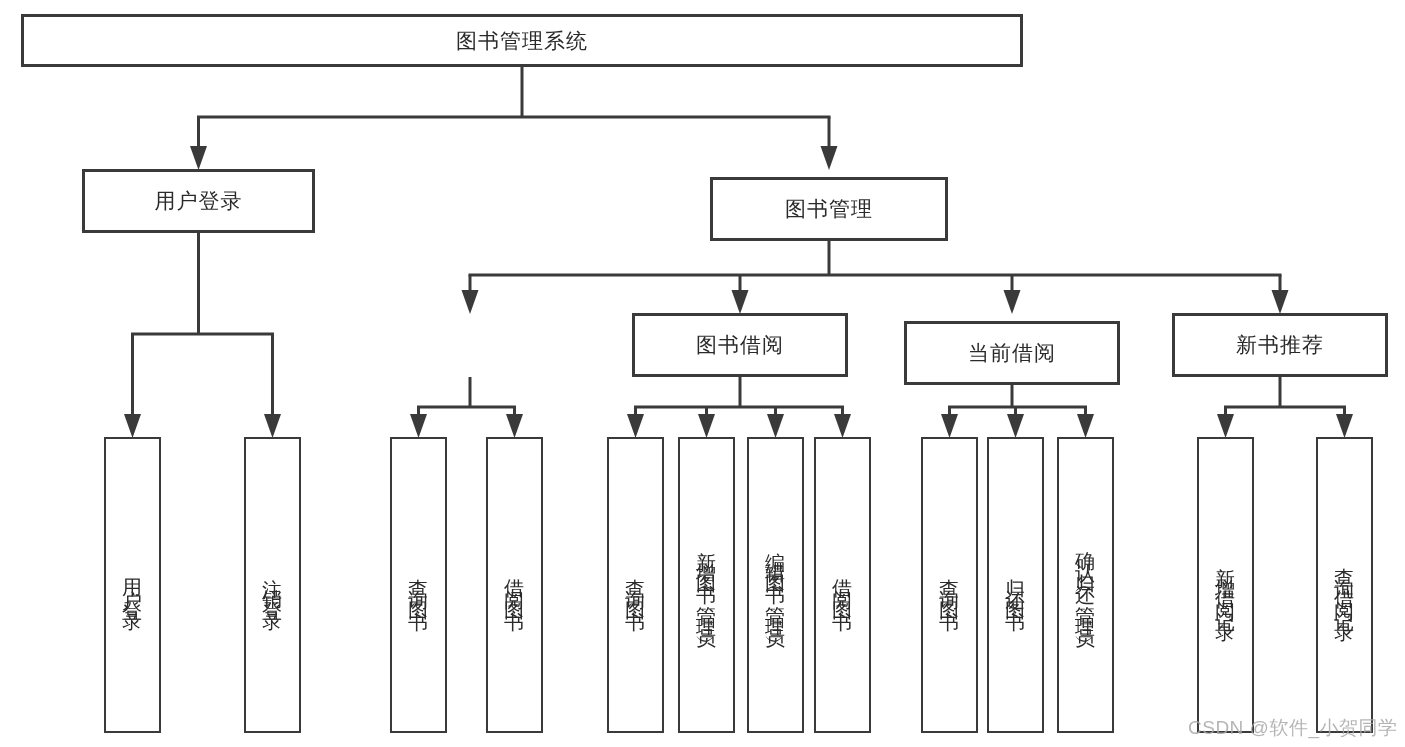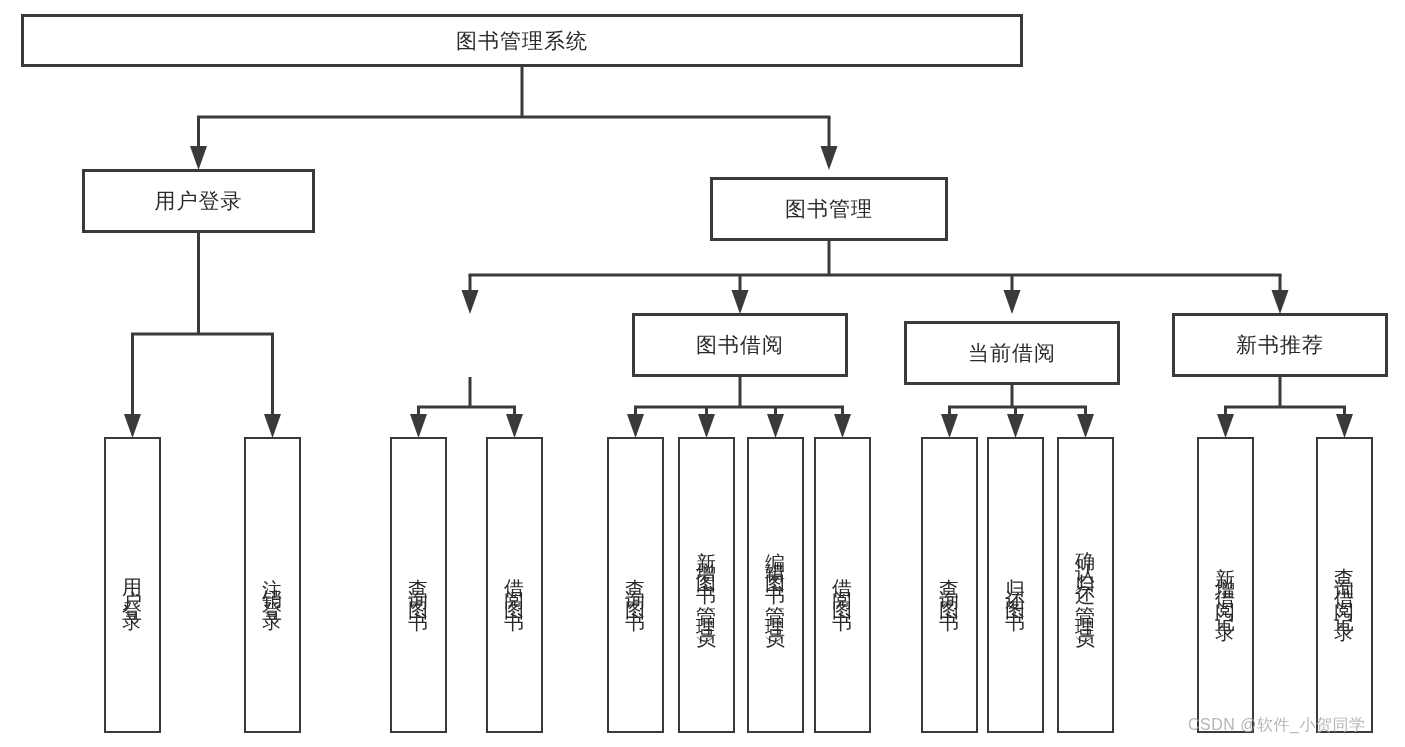--- a/index.html
+++ b/index.html
@@ -43,21 +43,21 @@
     writing-mode: vertical-rl;
     text-orientation: mixed;
     letter-spacing: 11px;
     line-height: 1;
   }
   #watermark {
     position: absolute;
     left: 1188px;
     top: 715px;
     z-index: 3;
-    font-size: 16px;
+    font-size: 19px;
     color: #a9a9a9;
     opacity: 0.85;
     white-space: nowrap;
     letter-spacing: 0.5px;
   }
 </style>
 </head>
 <body>
 
 <div id="stage">

